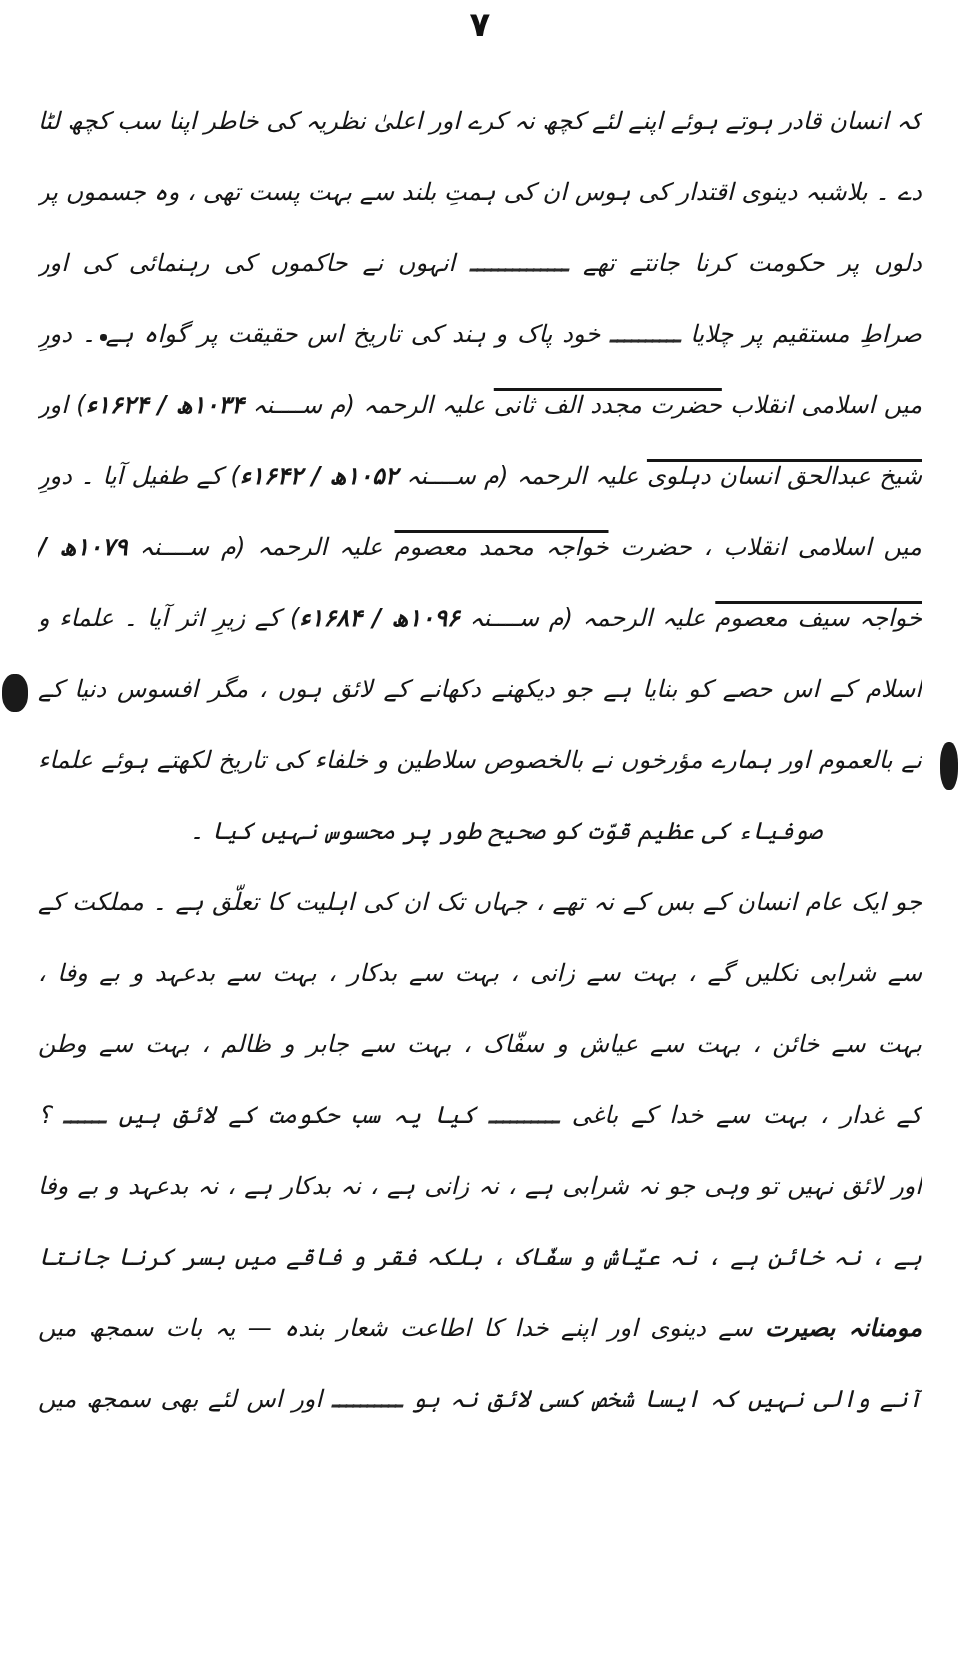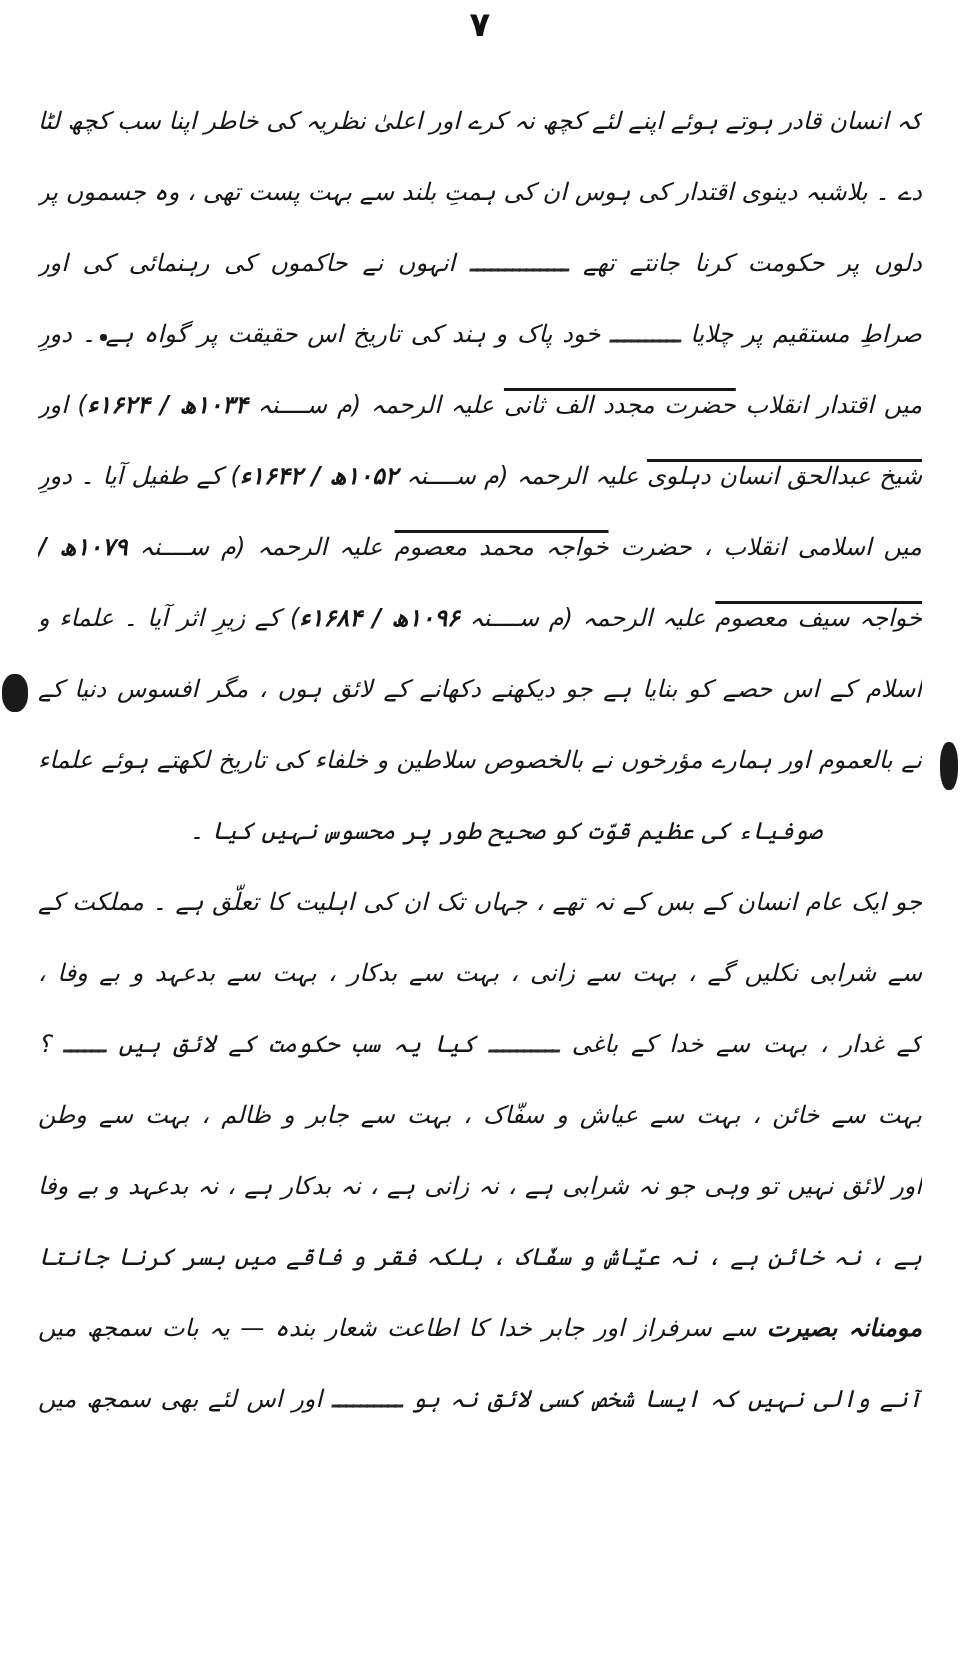--- a/index.html
+++ b/index.html
@@ -56,32 +56,32 @@
 </head>
 <body>
 
 <div class="page">
   <div class="page-number">۷</div>
   <div class="text-block">
       <div class="line"><span>کہ انسان قادر ہوتے ہوئے اپنے لئے کچھ نہ کرے اور اعلیٰ نظریہ کی خاطر اپنا سب کچھ لٹا</span></div>
       <div class="line"><span>دے ۔ بلاشبہ دینوی اقتدار کی ہوس ان کی ہمتِ بلند سے بہت پست تھی ، وہ جسموں پر نہیں ،</span></div>
       <div class="line"><span>دلوں پر حکومت کرنا جانتے تھے </span><span class="seg-dash">ــــــــــــــ</span><span> انہوں نے حاکموں کی رہنمائی کی اور بادشاہوں کو</span></div>
       <div class="line"><span>صراطِ مستقیم پر چلایا </span><span class="seg-dash">ــــــــــ</span><span> خود پاک و ہند کی تاریخ اس حقیقت پر گواہ ہے ۔ دورِ جہانگیری</span></div>
-      <div class="line"><span>میں اقتدار انقلاب </span><span class="seg-overline">حضرت مجدد الف ثانی</span><span> علیہ الرحمہ (م ســــنہ </span><span class="seg-bold">۱۰۳۴ھ / ۱۶۲۴ء</span><span>) اور حضرت</span></div>
+      <div class="line"><span>میں اسلامی انقلاب </span><span class="seg-overline">حضرت مجدد الف ثانی</span><span> علیہ الرحمہ (م ســــنہ </span><span class="seg-bold">۱۰۳۴ھ / ۱۶۲۴ء</span><span>) اور حضرت</span></div>
       <div class="line"><span class="seg-overline">شیخ عبدالحق انسان دہلوی</span><span> علیہ الرحمہ (م ســــنہ </span><span class="seg-bold">۱۰۵۲ھ / ۱۶۴۲ء</span><span>) کے طفیل آیا ۔ دورِ عالمگیری</span></div>
       <div class="line"><span>میں اسلامی انقلاب ، حضرت </span><span class="seg-overline">خواجہ محمد معصوم</span><span> علیہ الرحمہ (م ســــنہ </span><span class="seg-bold">۱۰۷۹ھ / ۱۶۶۸ء</span></div>
       <div class="line"><span class="seg-overline">خواجہ سیف معصوم</span><span> علیہ الرحمہ (م ســــنہ </span><span class="seg-bold">۱۰۹۶ھ / ۱۶۸۴ء</span><span>) کے زیرِ اثر آیا ۔ علماء و صوفیا نے تاریخِ</span></div>
       <div class="line"><span>اسلام کے اس حصے کو بنایا ہے جو دیکھنے دکھانے کے لائق ہوں ، مگر افسوس دنیا کے مؤرخوں</span></div>
       <div class="line"><span>نے بالعموم اور ہمارے مؤرخوں نے بالخصوص سلاطین و خلفاء کی تاریخ لکھتے ہوئے علماء و</span></div>
       <div class="line para-end"><span>صوفیاء کی عظیم قوّت کو صحیح طور پر محسوس نہیں کیا ۔</span></div>
       <div class="line"><span>جو ایک عام انسان کے بس کے نہ تھے ، جہاں تک ان کی اہلیت کا تعلّق ہے ۔ مملکت کے</span></div>
       <div class="line"><span>سے شرابی نکلیں گے ، بہت سے زانی ، بہت سے بدکار ، بہت سے بدعہد و بے وفا ،</span></div>
+      <div class="line"><span>بہت سے خائن ، بہت سے عیاش و سفّاک ، بہت سے جابر و ظالم ، بہت سے وطن</span></div>
       <div class="line"><span>کے غدار ، بہت سے خدا کے باغی </span><span class="seg-dash">ــــــــــ</span><span> کیا یہ سب حکومت کے لائق ہیں </span><span class="seg-dash">ــــــ</span><span> ؟</span></div>
-      <div class="line"><span>بہت سے خائن ، بہت سے عیاش و سفّاک ، بہت سے جابر و ظالم ، بہت سے وطن</span></div>
       <div class="line"><span>اور لائق نہیں تو وہی جو نہ شرابی ہے ، نہ زانی ہے ، نہ بدکار ہے ، نہ بدعہد و بے وفا</span></div>
       <div class="line"><span>ہے ، نہ خائن ہے ، نہ عیّاش و سفّاک ، بلکہ فقر و فاقے میں بسر کرنا جانتا ہے ۔ رحیم و کریم ہے ،</span></div>
-      <div class="line"><span class="seg-bold">مومنانہ بصیرت</span><span> سے سرفراز اور جابر خدا کا اطاعت شعار بندہ — یہ بات سمجھ میں</span></div>
+      <div class="line"><span class="seg-bold">مومنانہ بصیرت</span><span> سے دینوی اور اپنے خدا کا اطاعت شعار بندہ — یہ بات سمجھ میں</span></div>
       <div class="line"><span>آنے والی نہیں کہ ایسا شخص کسی لائق نہ ہو </span><span class="seg-dash">ــــــــــ</span><span> اور اس لئے بھی سمجھ میں آنے والی</span></div>
     </div>
 <div class="artifact" style="left: 940px; top: 742px; width: 18px; height: 48px;"></div>
     <div class="artifact" style="left: 2px; top: 674px; width: 26px; height: 38px;"></div>
     <div class="artifact" style="left: 100px; top: 334px; width: 7px; height: 7px;"></div>
   </div>
 
 </body></html>

